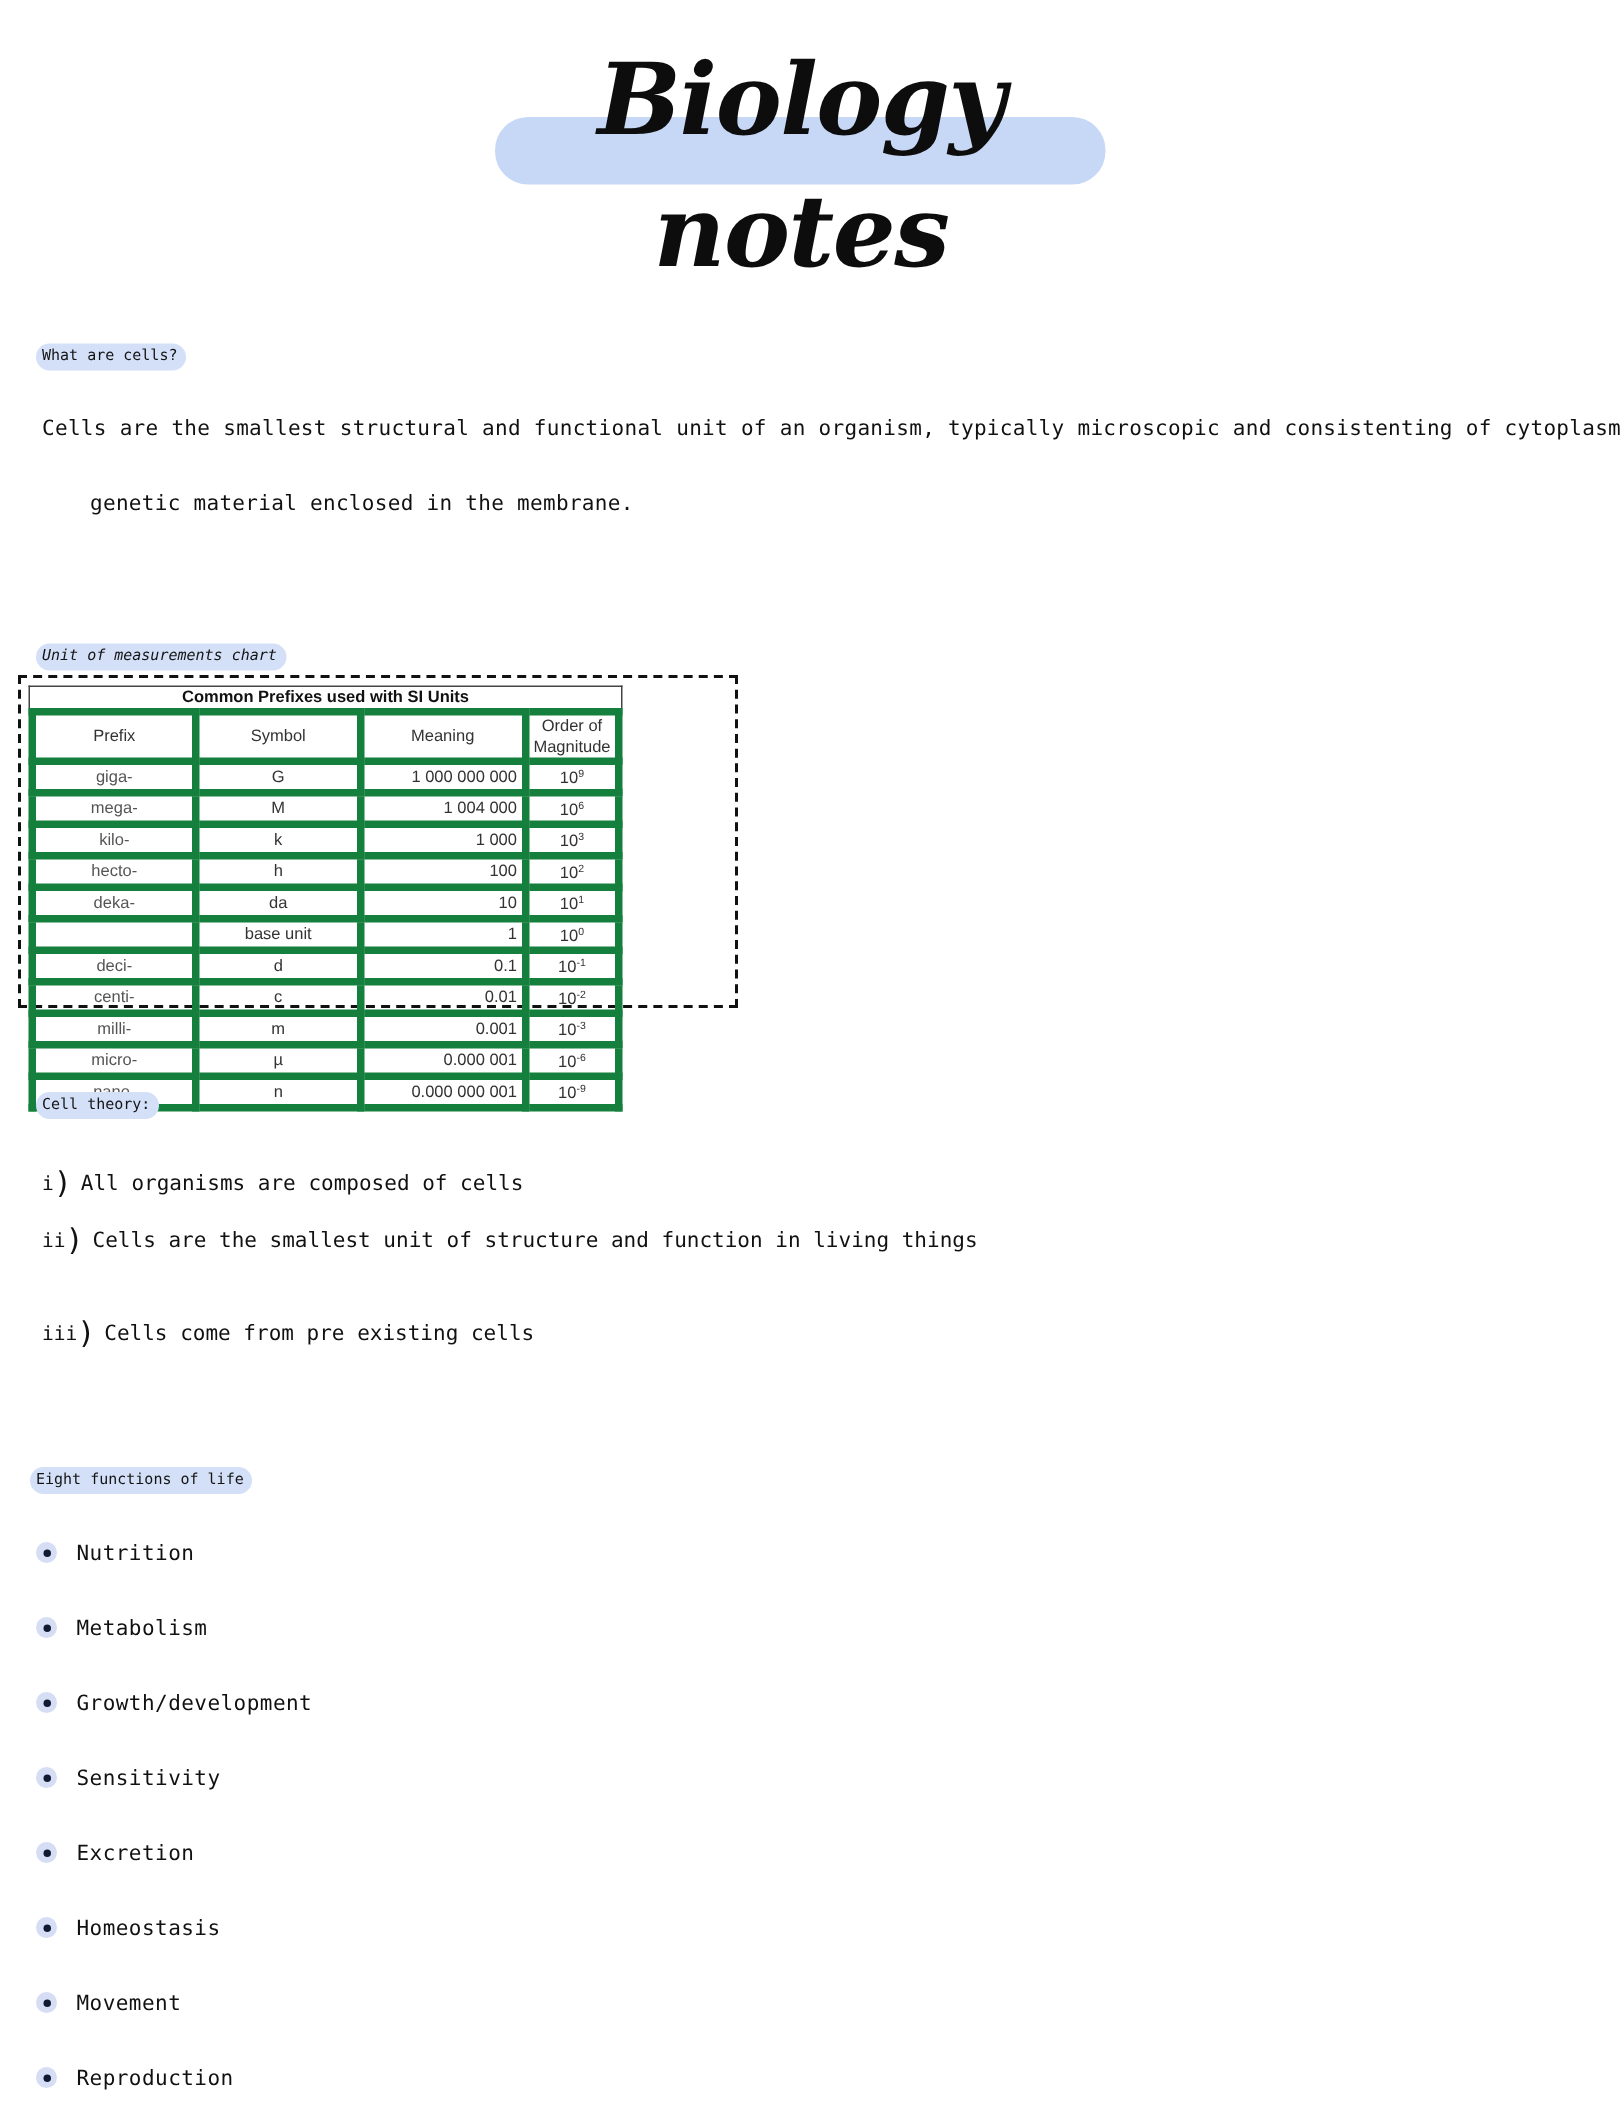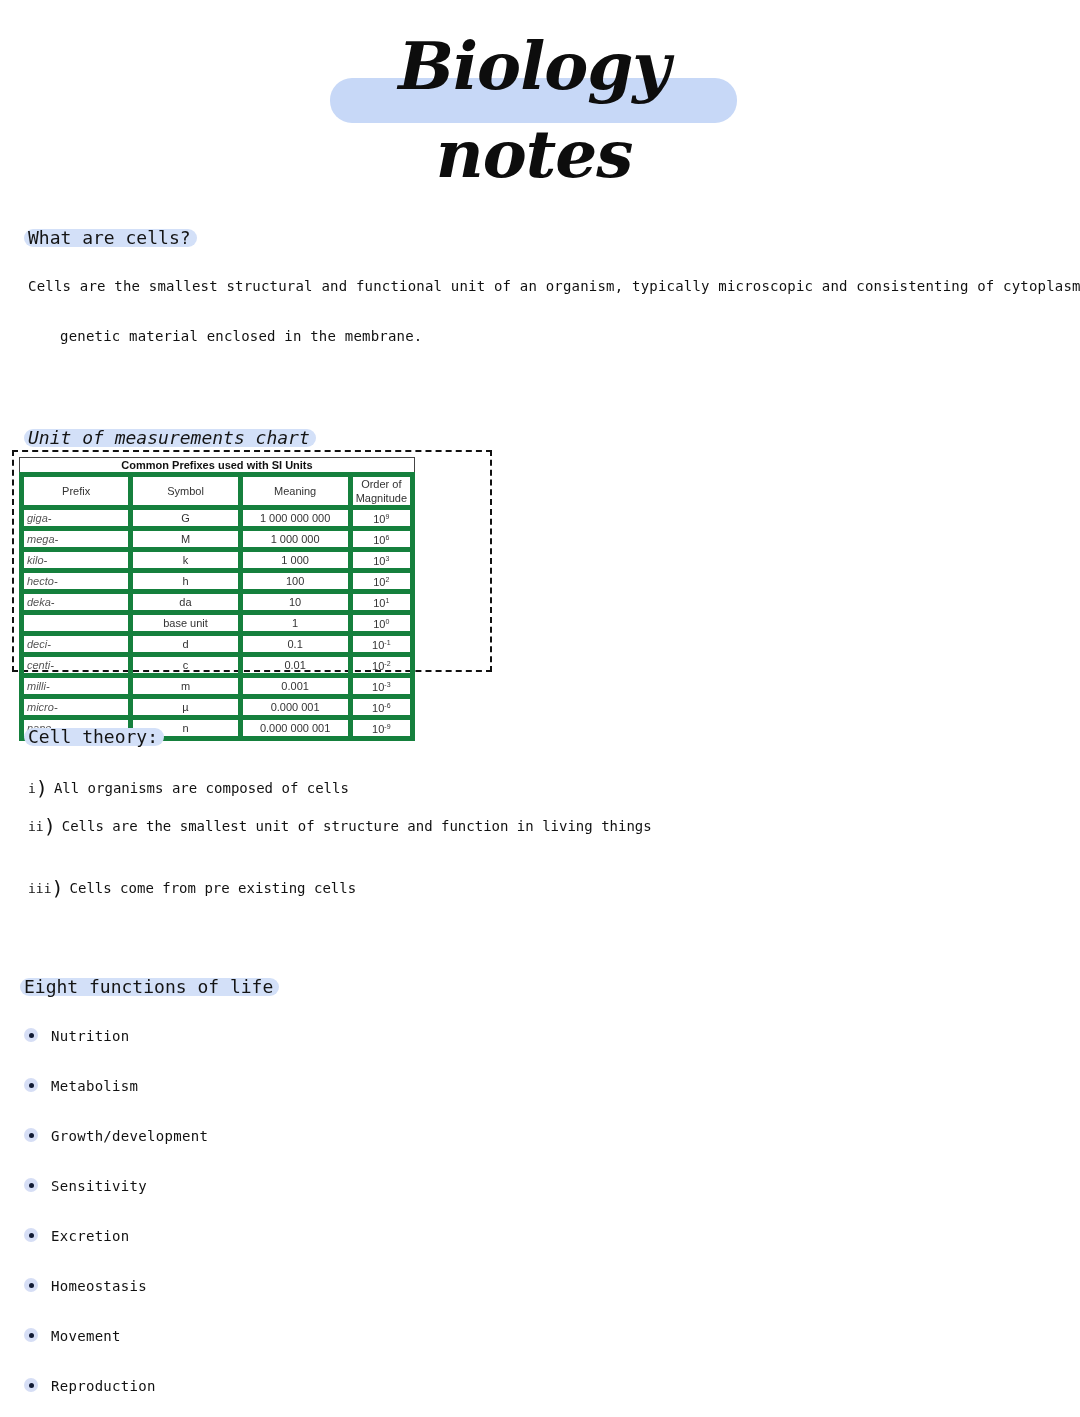--- a/index.html
+++ b/index.html
@@ -13,21 +13,21 @@
     background: #c7d8f7; border-radius: 22px;
   }
   .title-text {
     position: absolute; left: 0; top: 0; width: 408px; text-align: center;
     font-family: "DejaVu Serif", serif; font-style: italic; font-weight: bold;
     font-size: 66px; line-height: 88px; letter-spacing: -1px; color: #0d0d0d;
   }
   .heading {
     position: absolute; left: 24px; height: 18px; line-height: 18px;
     padding: 0 6px 0 4px; background: #d3e0f8; border-radius: 9px;
-    font-family: "DejaVu Sans Mono", monospace; font-size: 18px; color: #141414;
+    font-family: "DejaVu Sans Mono", monospace; font-size: 10px; color: #141414;
     white-space: nowrap;
   }
   .para {
     position: absolute; left: 28px; font-family: "DejaVu Sans Mono", monospace;
     font-size: 14px; letter-spacing: 0.2px; color: #111; white-space: nowrap;
   }
   .theory-item {
     position: absolute; left: 28px; font-family: "DejaVu Sans Mono", monospace;
     font-size: 14px; color: #111; white-space: nowrap;
   }
@@ -48,23 +48,23 @@
   table.si {
     border-collapse: collapse; width: 396px; margin: 2px 0 0 2px;
     font-family: "Liberation Sans", sans-serif; font-size: 11px; color: #333;
   }
   table.si td, table.si th { border: 5px solid #15803d; height: 14.9px; padding: 0 3px; line-height: 14px; }
   table.si caption {
     font-weight: bold; font-size: 11px; color: #111; border: 1px solid #444; border-bottom: none;
     height: 14px; line-height: 14px; caption-side: top; text-align: center;
   }
   table.si th { font-weight: normal; text-align: center; }
-  table.si td.prefix { font-style: italic; color: #555; width: 109px; }
+  table.si td.prefix { text-align: center; color: #555; width: 109px; }
   table.si td.symbol { text-align: center; width: 108px; }
-  table.si td.meaning { text-align: center; width: 108px; }
+  table.si td.meaning { text-align: right; width: 108px; }
   table.si td.order { text-align: center; }
   sup { font-size: 7px; vertical-align: 4px; }
 </style>
 </head>
 <body>
 
 <div class="title-wrap">
   <div class="title-pill"></div>
   <div class="title-text">Biology notes</div>
 </div>
@@ -88,21 +88,21 @@
     <tbody id="si-body">
         <tr>
           <td class="prefix">giga-</td>
           <td class="symbol">G</td>
           <td class="meaning">1 000 000 000</td>
           <td class="order"><span>10</span><sup>9</sup></td>
         </tr>
         <tr>
           <td class="prefix">mega-</td>
           <td class="symbol">M</td>
-          <td class="meaning">1 000 000</td>
+          <td class="meaning">1 004 000</td>
           <td class="order"><span>10</span><sup>6</sup></td>
         </tr>
         <tr>
           <td class="prefix">kilo-</td>
           <td class="symbol">k</td>
           <td class="meaning">1 000</td>
           <td class="order"><span>10</span><sup>3</sup></td>
         </tr>
         <tr>
           <td class="prefix">hecto-</td>

